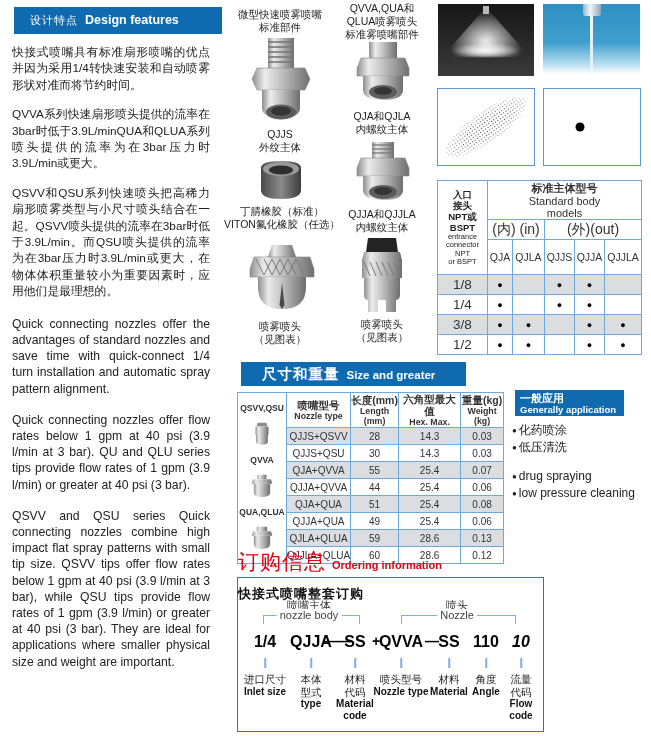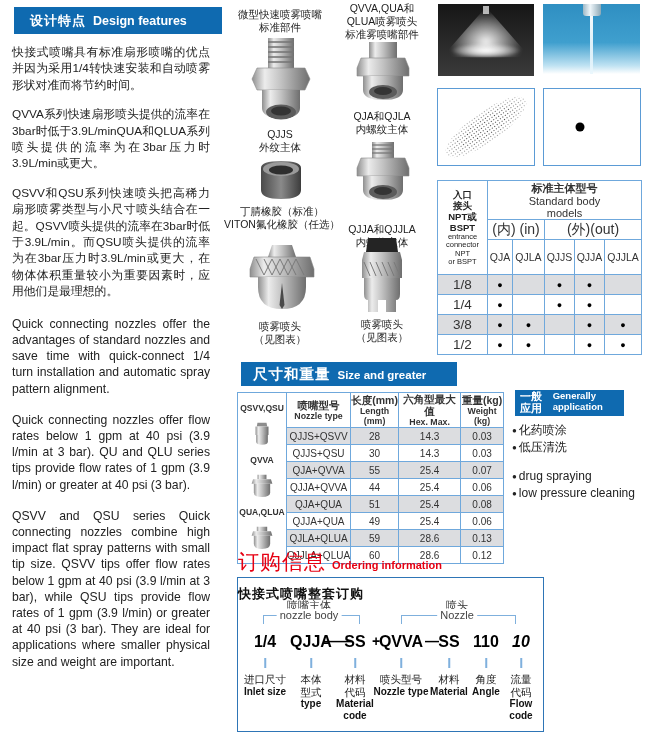--- a/index.html
+++ b/index.html
@@ -4,26 +4,26 @@
 <style>
   html,body{margin:0;padding:0;background:#ffffff;}
   #page{position:relative;width:651px;height:736px;background:#ffffff;overflow:hidden;
         font-family:"Liberation Sans",sans-serif;color:#333;}
   .abs{position:absolute;}
   .ctr{text-align:center;}
 
   
   .bluebar{background:#0f6ab0;color:#fff;display:flex;align-items:baseline;}
   #df-bar{left:14px;top:7px;width:192px;height:27px;padding-left:16px;gap:7px;}
-  #df-bar .zh-t{font-size:13px;font-weight:bold;letter-spacing:1px;line-height:27px;}
+  #df-bar .zh-t{font-size:11px;font-weight:normal;letter-spacing:1px;line-height:27px;}
   #df-bar .en-t{font-size:12.5px;font-weight:bold;}
-  #sw-bar{left:241px;top:362px;width:204px;height:24px;padding-left:12px;gap:7px;}
+  #sw-bar{left:241px;top:362px;width:204px;height:24px;padding-left:21px;gap:7px;}
   #sw-bar .zh-t{font-size:14.5px;font-weight:bold;line-height:24px;letter-spacing:1px;}
   #sw-bar .en-t{font-size:11.5px;font-weight:bold;}
-  #app-bar{left:515px;top:390px;width:104px;height:26px;flex-direction:row;align-items:flex-start;
+  #app-bar{left:515px;top:390px;width:104px;height:26px;flex-direction:column;align-items:flex-start;
            justify-content:center;padding-left:5px;display:flex;}
   #app-bar .zh-t{font-size:11px;font-weight:bold;line-height:12px;}
   #app-bar .en-t{font-size:9.5px;font-weight:bold;line-height:11px;}
 
   
   #left-col{left:12px;top:44px;width:198px;}
   .para-zh{font-size:11.8px;line-height:16.4px;text-align:justify;margin:0 0 13px 0;color:#222;}
   .para-en{font-size:12.2px;line-height:16.2px;text-align:justify;margin:0 0 15px 0;color:#222;}
   .para-en.first{margin-top:16px;}
 
@@ -219,21 +219,21 @@
     <g stroke="#777" stroke-width="1.3">
       <line x1="17" y1="5" x2="39" y2="5"></line>
         <line x1="17" y1="9" x2="39" y2="9"></line>
       <line x1="17" y1="13" x2="39" y2="13"></line>
     </g>
     <path d="M6 18 L50 18 L54 28 L54 36 L2 36 L2 28 Z" fill="url(#gmet)" stroke="#8a8a8a" stroke-width="0.6"></path>
     <path d="M8 36 L48 36 L48 50 Q48 60 28 60 Q8 60 8 50 Z" fill="url(#gmet)"></path>
     <ellipse cx="28" cy="52" rx="14" ry="7" fill="#5c5c5c"></ellipse>
     <ellipse cx="28" cy="51" rx="9" ry="4" fill="#343434"></ellipse>
   </svg>
-  <div class="abs ctr" style="left:330px;top:208px;width:104px;margin-top:15px;">
+  <div class="abs ctr" style="left:330px;top:208px;width:104px;">
     <div class="plabel">QJJA和QJJLA</div>
     <div class="plabel">内螺纹主体</div>
   </div>
   <svg class="abs nzimg" style="left:352px;top:236px;" width="60" height="80" viewBox="0 0 60 80">
     <path d="M16 2 L44 2 L46 16 L14 16 Z" fill="#242424"></path>
     <path d="M12 16 L48 16 L50 24 L10 24 Z" fill="url(#gmet)"></path>
     <rect x="10" y="24" width="40" height="18" fill="url(#gmet)"></rect>
     <g stroke="#7a7a7a" stroke-width="1">
       <line x1="12" y1="26" x2="18" y2="40"></line>
         <line x1="18" y1="26" x2="24" y2="40"></line>

